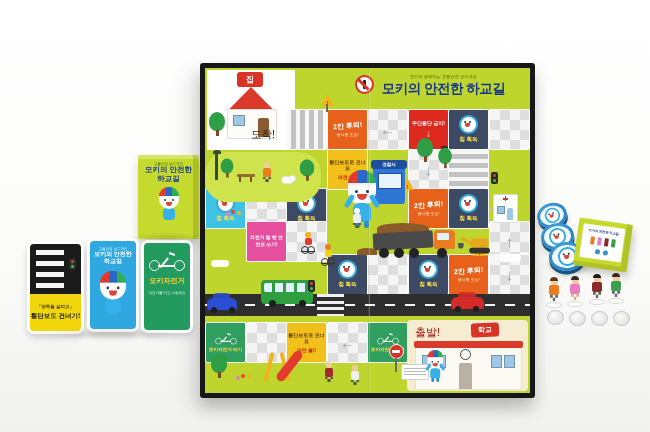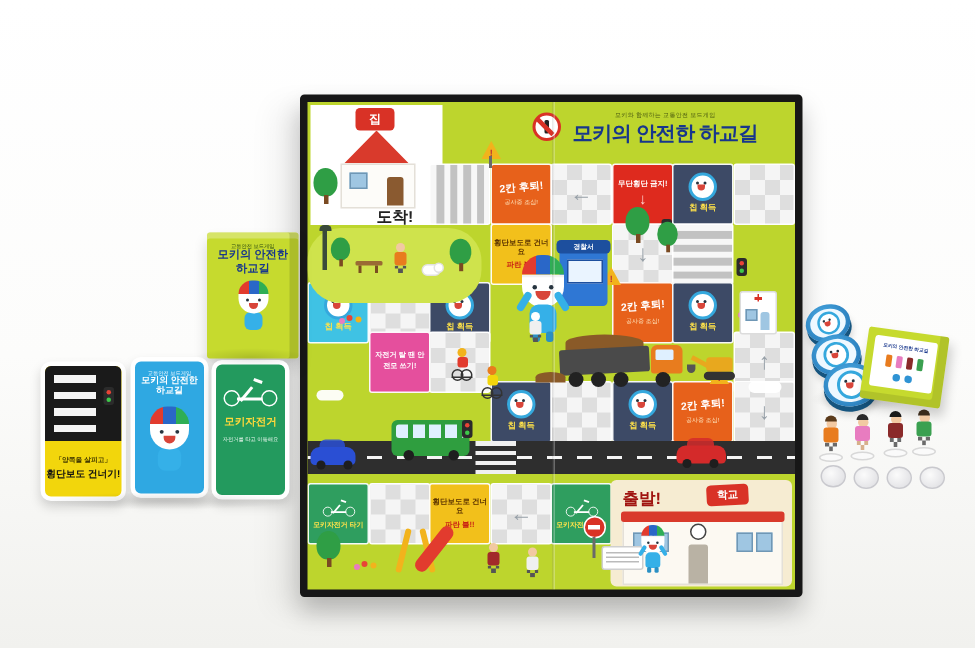--- a/index.html
+++ b/index.html
@@ -207,21 +207,21 @@
         <div class="sign-red" style="left:30px;top:2px;width:26px;height:15px;font-size:8px;">집</div>
         <div class="roof" style="left:14px;top:17px;width:60px;height:22px;"></div>
         <div class="facade" style="left:20px;top:39px;width:48px;height:28px;">
           <div class="win" style="left:5px;top:5px;width:10px;height:9px;"></div>
           <div class="door" style="right:7px;top:8px;width:11px;height:19px;"></div>
         </div>
         <div class="tree" style="left:2px;top:42px;">
             <div class="top"></div>
             <div class="trunk"></div>
           </div>
-        <div style="position:absolute;left:44px;top:68px;font-size:10.5px;font-weight:700;color:#222;">도착!</div>
+        <div style="position:absolute;left:44px;top:58px;font-size:10.5px;font-weight:400;color:#222;">도착!</div>
       </div>
 
       <div class="btitle">
         <div class="sub">모키와 함께하는 교통안전 보드게임</div>
         <div class="big">모키의 안전한 하교길</div>
       </div>
       <div class="noped" style="left:150px;top:7px;"></div>
 
       <div class="t cwh" style="left:81px;top:41px;"></div>
       <div class="t orange" style="left:122px;top:41px;">
@@ -424,21 +424,21 @@
             <i class="w1"></i>
             <i class="w2"></i>
             <b></b>
             <u></u>
             <s></s>
           </span>
         <span class="lbl">모키자전거 타기</span>
       </div>
 
       <div class="schoolblock">
-        <div style="position:absolute;left:8px;top:5px;font-size:11px;font-weight:700;color:#a01410;text-align:right;">출발!</div>
+        <div style="position:absolute;left:8px;top:5px;font-size:11px;font-weight:400;color:#a01410;text-align:right;">출발!</div>
         <div class="sign-red" style="left:64px;top:3px;width:28px;height:14px;font-size:7px;transform:rotate(-3deg);">학교</div>
         <div class="facade" style="left:8px;top:26px;width:105px;height:42px;background:#fcf9f2;">
           <div style="position:absolute;left:-2px;top:-6px;right:-2px;height:7px;background:#d93a2c;border-radius:2px;"></div>
           <div class="win" style="left:6px;top:8px;width:9px;height:11px;"></div>
           <div class="win" style="left:19px;top:8px;width:9px;height:11px;"></div>
           <div class="win" style="right:6px;top:8px;width:9px;height:11px;"></div>
           <div class="win" style="right:19px;top:8px;width:9px;height:11px;"></div>
           <div style="position:absolute;left:44px;top:2px;width:9px;height:9px;border-radius:50%;background:#fff;border:1.5px solid #444;"></div>
           <div class="door" style="left:43px;top:16px;width:13px;height:26px;background:#b9b2a4;"></div>
         </div>

